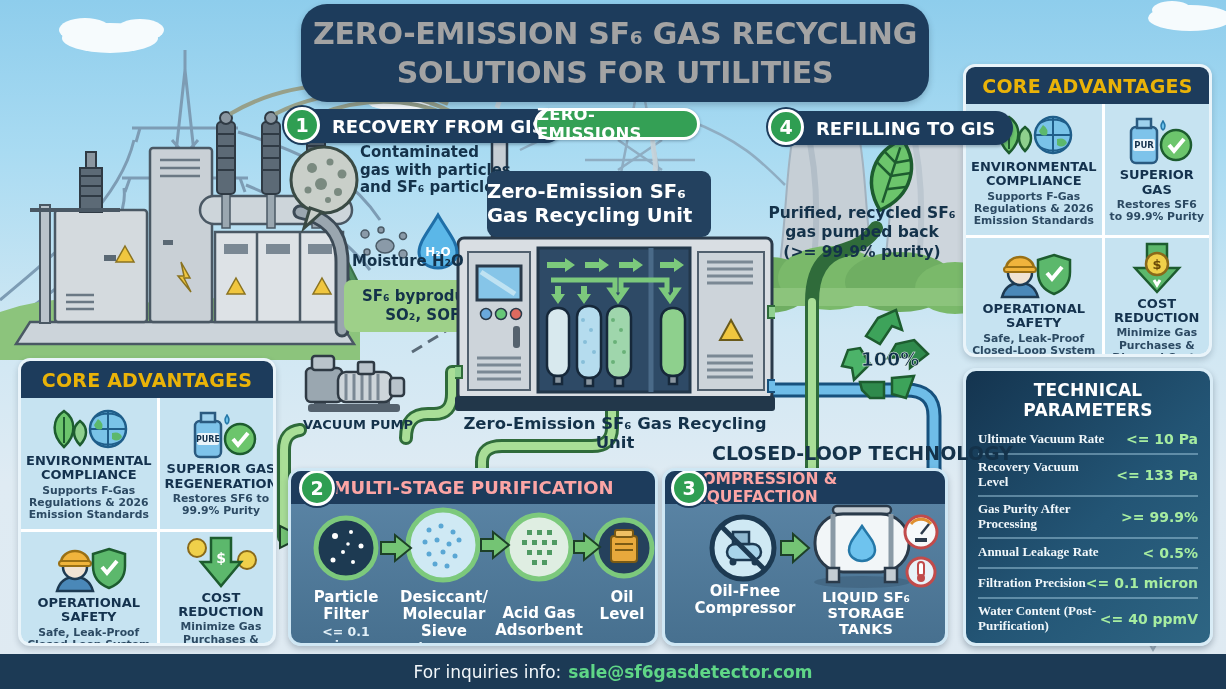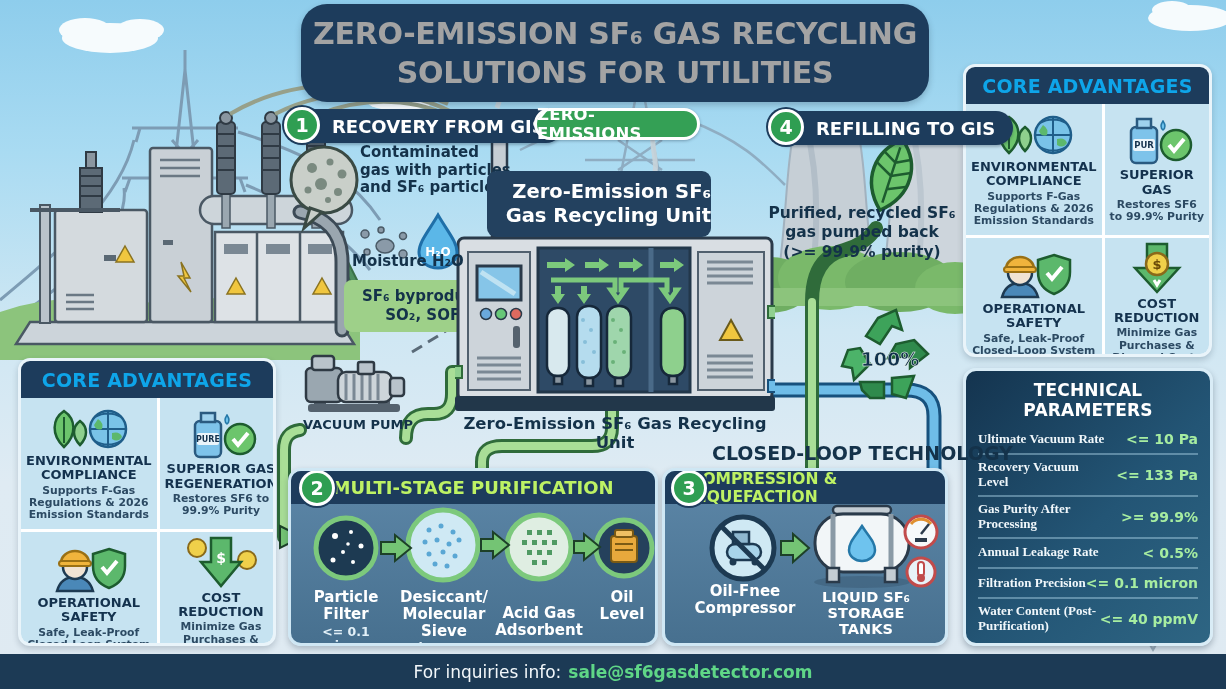--- a/index.html
+++ b/index.html
@@ -16,33 +16,33 @@
   .pill{height:34px;background:#1d3c5c;border-radius:18px;color:#fff;font-weight:bold;font-size:18px;
     display:flex;align-items:center;padding:0 18px 0 44px;z-index:7;white-space:nowrap;box-shadow:0 2px 3px rgba(20,40,60,.3);}
   .num{position:absolute;left:-4px;top:-2px;width:36px;height:36px;border-radius:50%;background:#2f9e52;
     border:3px solid #fff;box-sizing:border-box;color:#fff;font-weight:bold;font-size:19px;
     display:flex;align-items:center;justify-content:center;box-shadow:0 0 0 2px #1d3c5c;}
   .zeropill{left:534px;top:108px;width:166px;height:32px;background:#34a055;border:3px solid #fff;border-radius:19px;
     box-sizing:border-box;color:#fff;font-weight:bold;font-size:16.5px;display:flex;align-items:center;justify-content:center;
     z-index:7;box-shadow:0 1px 3px rgba(20,40,60,.35);letter-spacing:.2px;}
   
   .machlabel{left:487px;top:171px;width:224px;height:66px;background:#23415f;border-radius:9px;z-index:6;
-    display:flex;flex-direction:column;align-items:flex-end;justify-content:center;color:#fff;font-weight:bold;font-size:19.5px;line-height:1.25;}
+    display:flex;flex-direction:column;align-items:flex-start;justify-content:center;color:#fff;font-weight:bold;font-size:19.5px;line-height:1.25;}
   .caption{color:#14324a;font-weight:bold;text-align:center;}
   
   .procpanel{background:linear-gradient(180deg,#5d87a8,#47708f);border:3px solid #cfe7f4;border-radius:13px;
     box-sizing:border-box;z-index:5;overflow:hidden;box-shadow:0 3px 6px rgba(20,40,60,.25);}
-  .prochdr{position:absolute;left:0;top:0;right:0;height:33px;background:#1d3c5c;color:#bef264;font-weight:bold;
+  .prochdr{position:absolute;left:0;top:0;right:0;height:33px;background:#1d3c5c;color:#fca5a5;font-weight:bold;
     display:flex;align-items:center;justify-content:center;}
   .stagename{position:absolute;color:#fff;font-weight:bold;font-size:15px;line-height:1.12;text-align:center;}
   .stagedetail{color:#e2f0f8;font-weight:bold;font-size:12.5px;line-height:1.15;margin-top:2px;}
   
   .advpanel{background:#fff;border:3px solid #e9f4fa;border-radius:12px;box-sizing:border-box;z-index:5;overflow:hidden;
     box-shadow:0 3px 6px rgba(20,40,60,.2);display:flex;flex-direction:column;}
-  .advhdr{height:37px;background:#1d3c5c;color:#0ea5e9;font-weight:bold;font-size:19px;display:flex;align-items:center;justify-content:center;flex:0 0 auto;letter-spacing:.2px;}
+  .advhdr{height:37px;background:#1d3c5c;color:#eab308;font-weight:bold;font-size:19px;display:flex;align-items:center;justify-content:center;flex:0 0 auto;letter-spacing:.2px;}
   .advgrid{flex:1;display:grid;grid-template-columns:1fr 1fr;grid-template-rows:1fr 1fr;gap:3px;background:#fff;}
   .advcell{background:#c6e3f1;display:flex;flex-direction:column;align-items:center;justify-content:center;padding:4px 5px;text-align:center;}
   .advhead{color:#14324e;font-weight:bold;font-size:13px;line-height:1.1;margin-top:3px;}
   .advsub{color:#2c4a63;font-weight:bold;font-size:10.8px;line-height:1.15;margin-top:2px;}
   
   .techpanel{left:963px;top:368px;width:250px;height:278px;background:linear-gradient(135deg,#14344f 0%,#235575 55%,#2e6583 100%);
     border:3px solid #d9ecf6;border-radius:13px;box-sizing:border-box;z-index:5;padding:6px 12px 4px 12px;
     display:flex;flex-direction:column;box-shadow:0 3px 6px rgba(20,40,60,.3);}
   .techtitle{color:#fff;font-weight:bold;font-size:17px;text-align:center;padding:3px 0 5px 0;letter-spacing:.2px;}
   .techrow{display:flex;align-items:center;justify-content:space-between;border-top:2px solid rgba(170,210,230,.45);

